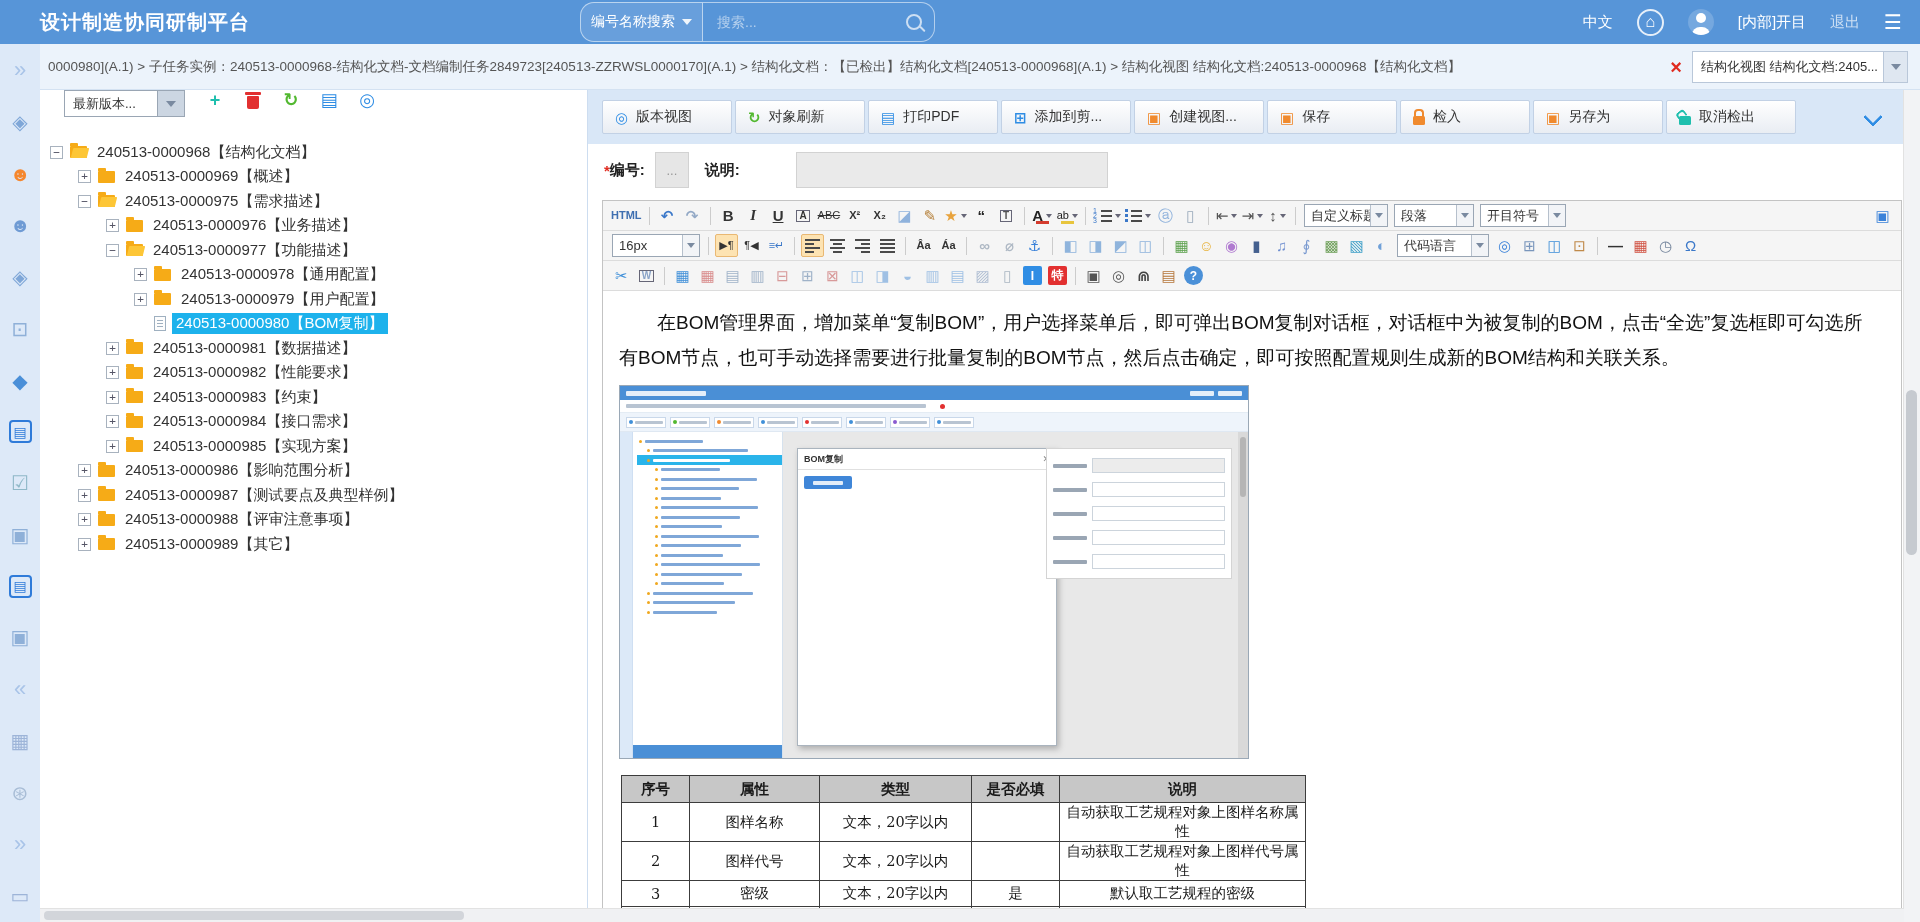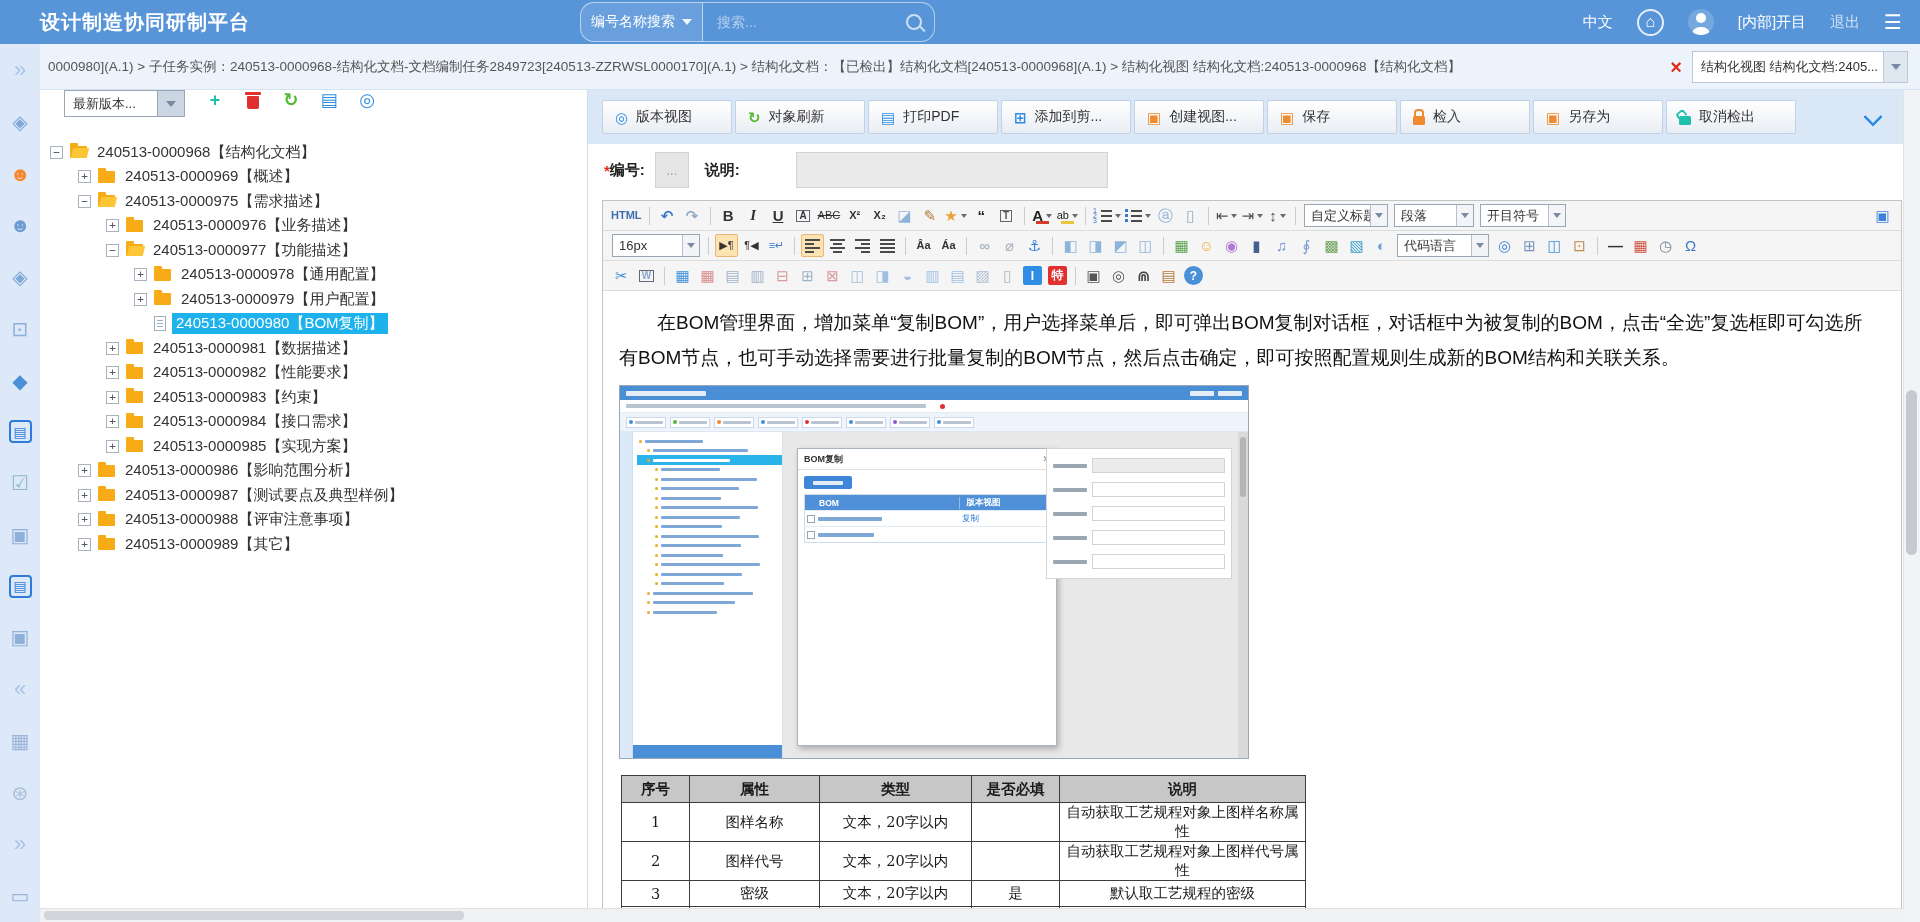--- a/index.html
+++ b/index.html
@@ -861,40 +861,20 @@
                   <div class="msmain">
                     <div class="msdlg">
                       <div class="msdh">
                         <span>BOM复制</span>
                         <span class="cls">✕</span>
                       </div>
                       <div class="msdb">
                         <div class="msbtn">
                             <span class="wb"></span>
                           </div>
-                        <div class="mstab">
-                          <div class="hrow">
-                            <span class="c1">BOM</span>
-                            <span class="c2">版本视图</span>
-                          </div>
-                          <div class="drow">
-                            <span class="c1">
-                                <span class="cbx"></span>
-                                <span class="gb" style="width:64px;background:#7fa7d8"></span>
-                              </span>
-                            <span class="c2">复制</span>
-                          </div>
-                          <div class="drow">
-                            <span class="c1">
-                                <span class="cbx"></span>
-                                <span class="gb" style="width:56px;background:#7fa7d8"></span>
-                              </span>
-                            <span class="c2"></span>
-                          </div>
-                        </div>
                       </div>
                     </div>
                     <div class="msform">
                         <div class="fr">
                           <span class="gb"></span>
                           <span class="inp g"></span>
                         </div>
                         <div class="fr">
                           <span class="gb"></span>
                           <span class="inp"></span>

